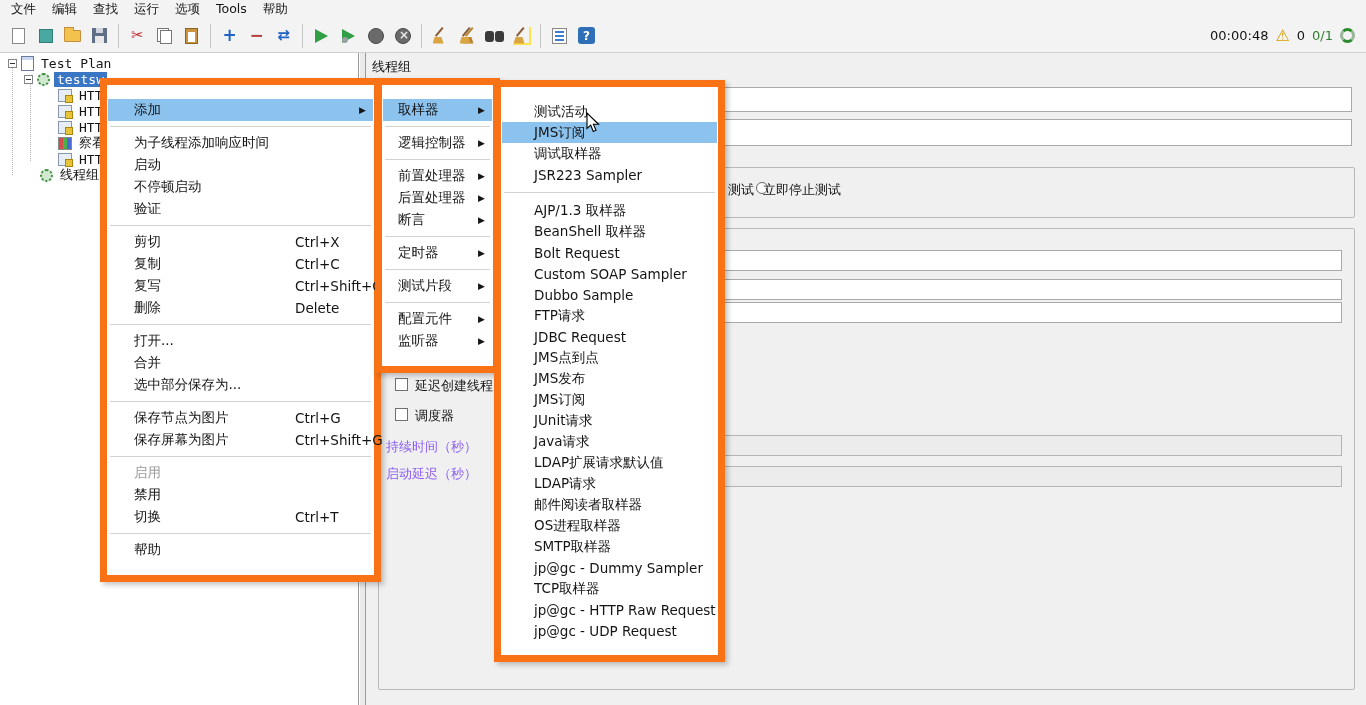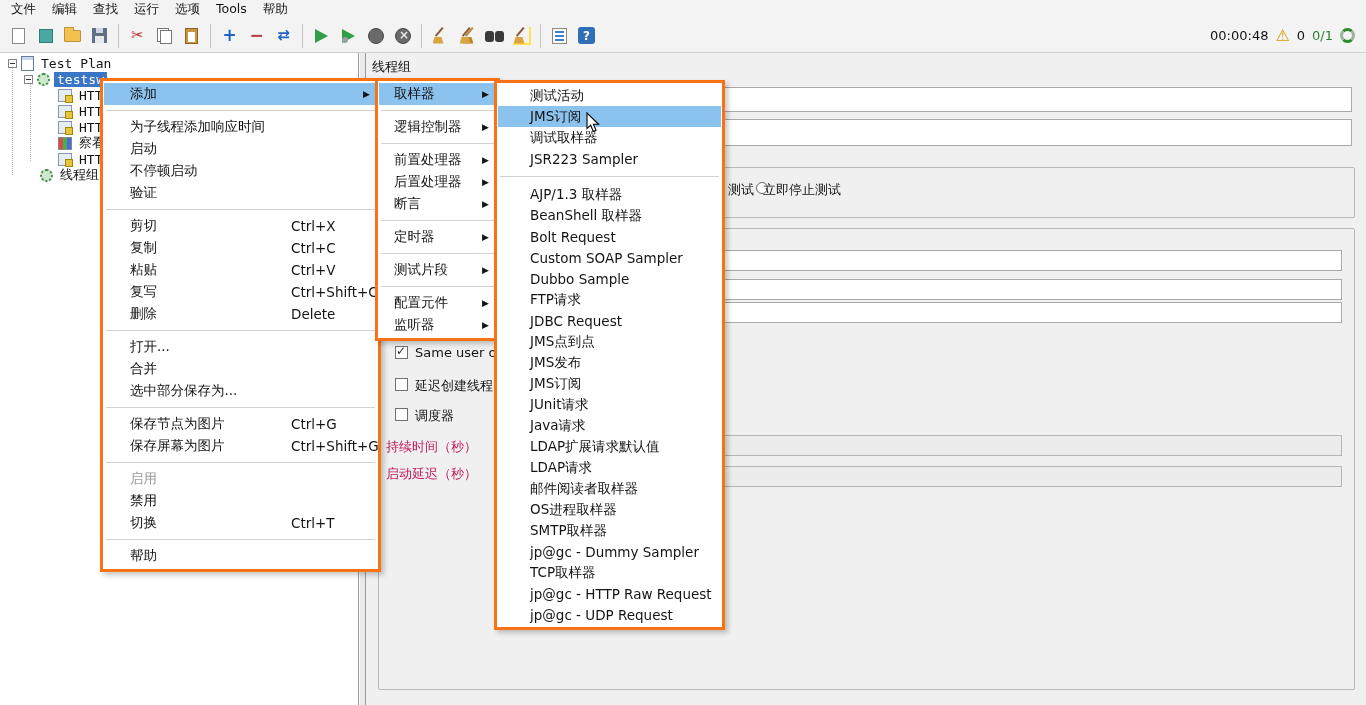--- a/index.html
+++ b/index.html
@@ -74,24 +74,24 @@
 
 .editor{position:absolute;left:366px;top:53px;width:1000px;height:652px;background:#f0f0f0}
 .ed-title{position:absolute;left:6px;top:5px;font-size:13px}
 .field{position:absolute;background:#fff;border:1px solid #a9a9a9;padding:2px 4px;overflow:hidden;white-space:nowrap}
 .field.disabled{background:#ececec;border-color:#b5b5b5}
 .groupbox{position:absolute;border:1px solid #b9b9b9;border-radius:2px}
 .radio{width:12px;height:12px;border-radius:50%;border:1px solid #666;background:#fff;display:inline-block}
 .cb{width:13px;height:13px;background:#fff;border:1px solid #707070;display:inline-block;position:relative}
 .cb.checked::before{content:"✓";position:absolute;left:0;top:-3px;font-size:12px;font-weight:bold;color:#222}
 .glabel{position:absolute;white-space:nowrap}
-.glabel.dim{color:#be185d}
-
-
-.menu{position:absolute;background:#fff;border:3px solid #f97316;box-shadow:3px 3px 5px rgba(0,0,0,.22);padding:2px 1px;font-size:13.5px}
+.glabel.dim{color:#8b5cf6}
+
+
+.menu{position:absolute;background:#fff;border:7px solid #f97316;box-shadow:3px 3px 5px rgba(0,0,0,.22);padding:14px 1px;font-size:13.5px}
 .menu1{left:100px;top:78px;width:281px;z-index:21}
 .menu2{left:375px;top:78px;width:125px;z-index:22}
 .menu3{left:494px;top:80px;width:231px;z-index:23}
 .mi{position:relative;height:22px;display:flex;align-items:center;padding:0 20px 0 26px;white-space:nowrap}
 .menu2 .mi{padding-left:15px}
 .menu3 .mi{height:21px;padding-left:32px;padding-right:8px}
 .mi.hl{background:#8cc2ee}
 .mi.dis{color:#9b9b9b}
 .mi .sc{position:absolute;left:187px}
 .mi .arr{position:absolute;right:7px;font-size:9px}
@@ -289,24 +289,20 @@
     <div class="msep"></div>
     <div class="mi">
         <span>剪切</span>
         <span class="sc">Ctrl+X</span>
       </div>
     <div class="mi">
         <span>复制</span>
         <span class="sc">Ctrl+C</span>
       </div>
     <div class="mi">
-        <span>粘贴</span>
-        <span class="sc">Ctrl+V</span>
-      </div>
-    <div class="mi">
         <span>复写</span>
         <span class="sc">Ctrl+Shift+C</span>
       </div>
     <div class="mi">
         <span>删除</span>
         <span class="sc">Delete</span>
       </div>
     <div class="msep"></div>
     <div class="mi">
         <span>打开...</span>

